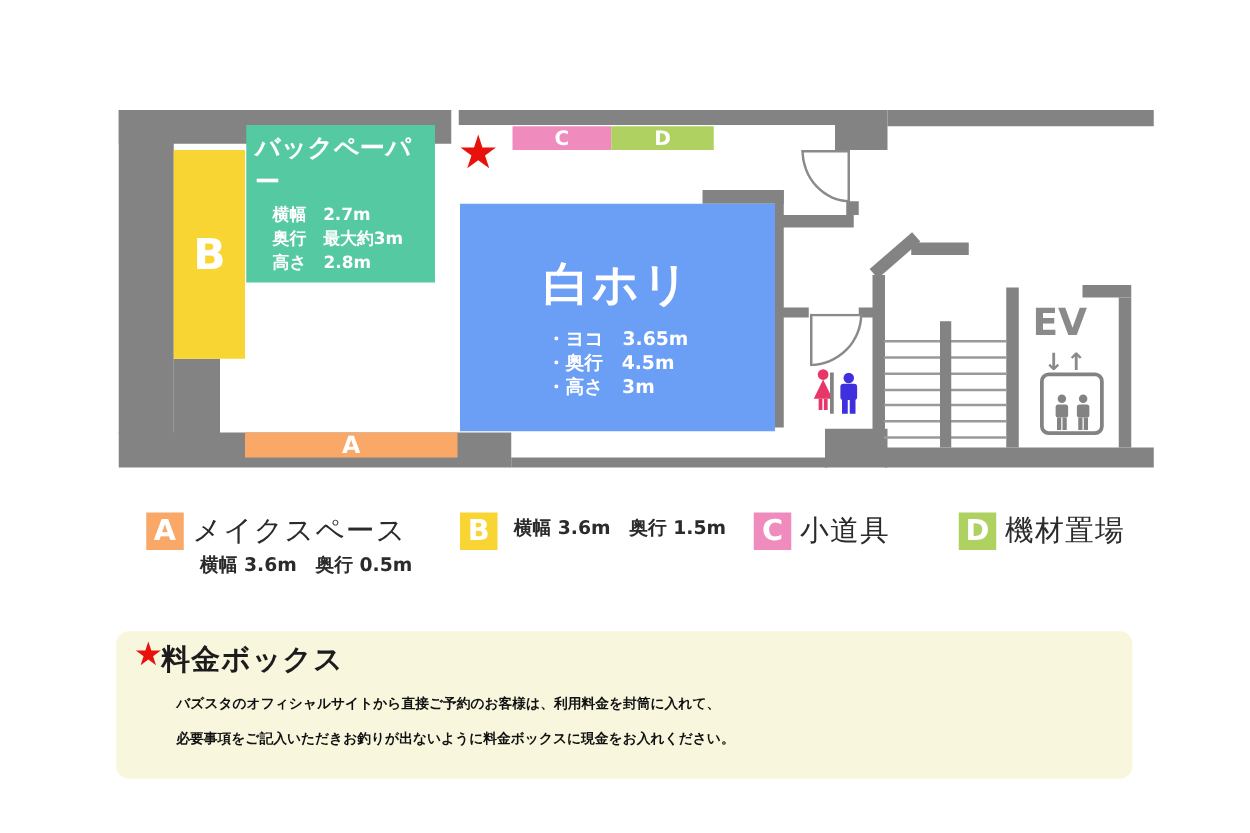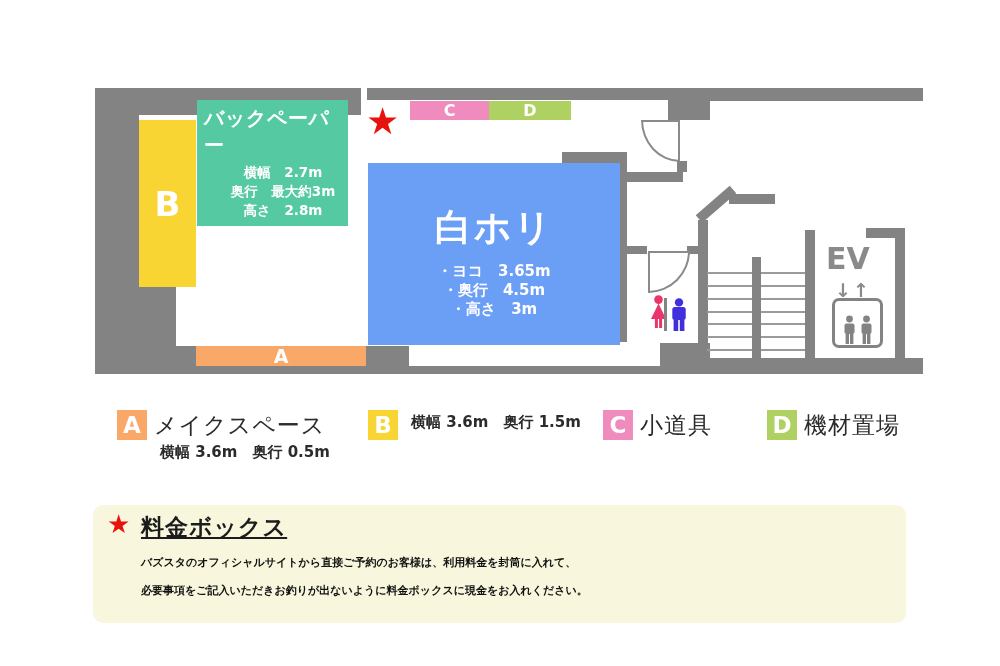--- a/index.html
+++ b/index.html
@@ -20,25 +20,25 @@
           text-shadow:-1px -1px 0 #fff,1px -1px 0 #fff,-1px 1px 0 #fff,1px 1px 0 #fff; }
   .evText { position:absolute; color:#8a8a8a; font-weight:bold; }
   .lg { position:absolute; display:flex; align-items:flex-start; }
   .lg .sq { width:30px; height:30px; display:flex; align-items:center; justify-content:center;
             color:#fff; font-size:23px; font-weight:bold; flex:0 0 auto; }
   .lg .lbl { font-size:23px; font-weight:normal; color:#2b2b2b; line-height:30px; letter-spacing:1px; }
   .lg .sub { font-size:15px; font-weight:bold; color:#2b2b2b; margin-top:3px; margin-left:6px; white-space:pre; }
   .lg .txt { margin-left:7px; }
   .infobox { position:absolute; left:93px; top:505px; width:813px; height:118px;
              background:#f8f7de; border-radius:10px; }
-  .infobox .ttl { position:absolute; left:48px; top:7px; font-size:23px; font-weight:bold; color:#1c1c1c; letter-spacing:1px;text-decoration:underline; }
+  .infobox .ttl { position:absolute; left:36px; top:7px; font-size:23px; font-weight:bold; color:#1c1c1c; letter-spacing:1px; }
   .infobox .bstar { position:absolute; left:14px; top:4px; font-size:26px; color:#e8110c; }
   .infobox .bl { position:absolute; left:48px; top:44px; font-size:11px; font-weight:600;
                  color:#111; line-height:28px; white-space:pre; }
-  .pre { white-space:pre;text-align:center; }
+  .pre { white-space:pre; }
 </style>
 </head>
 <body>
 
 <div class="w" style="left:95px;  top:88px;  width:266px; height:27px;"></div>
 <div class="w" style="left:367px; top:88px;  width:301px; height:12px;"></div>
 <div class="w" style="left:668px; top:88px;  width:42px;  height:32px;"></div>
 <div class="w" style="left:710px; top:88px;  width:213px; height:13px;"></div>
 <div class="w" style="left:95px;  top:88px;  width:44px;  height:259px;"></div>
 <div class="w" style="left:139px; top:287px; width:37px;  height:60px;"></div>

